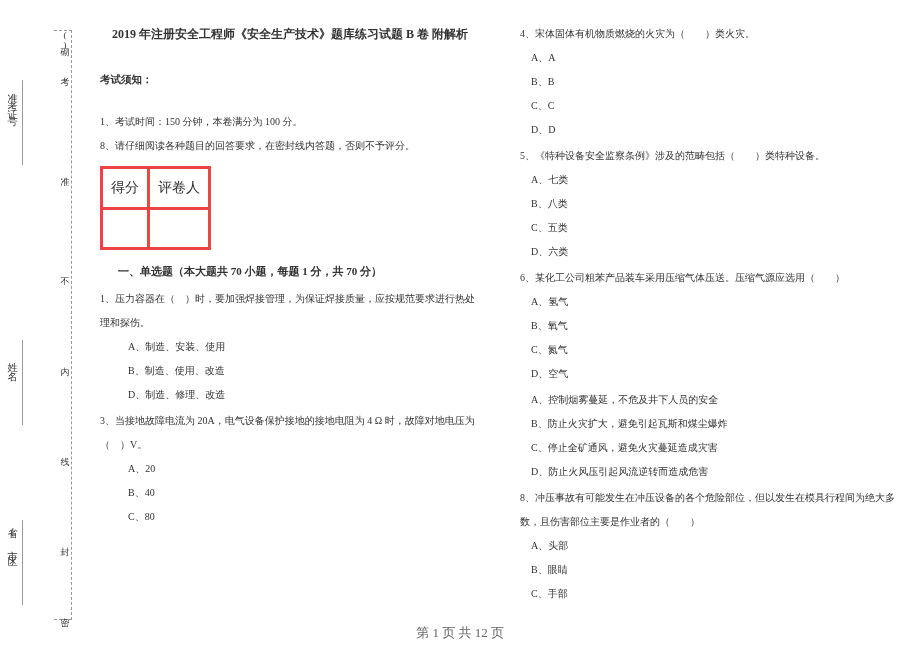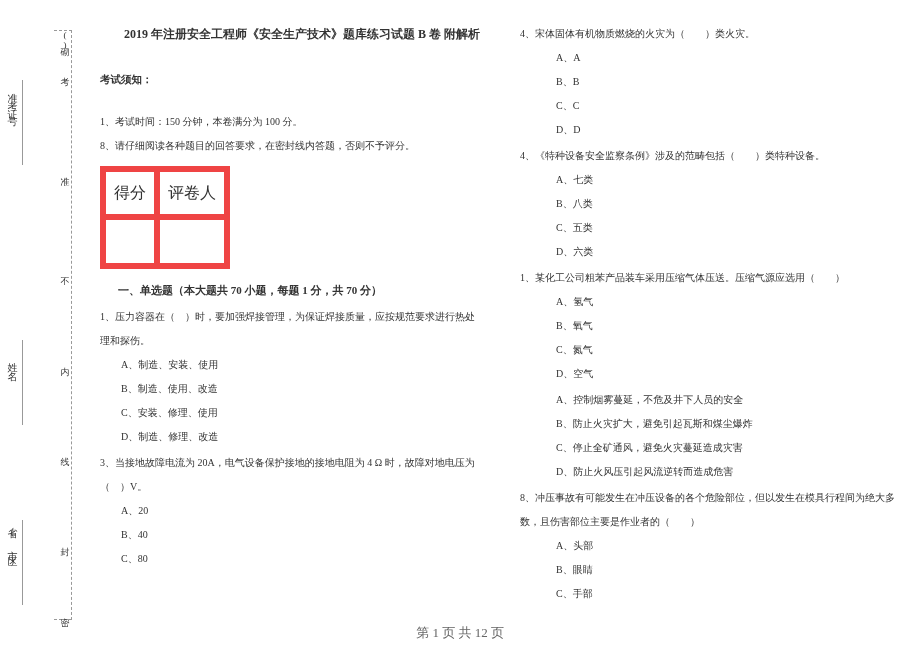--- a/index.html
+++ b/index.html
@@ -69,54 +69,54 @@
       display: flex;
       flex: 1;
     }
     .col {
       flex: 1;
       padding: 0 20px;
       line-height: 2.4;
       font-size: 10px;
     }
     .title {
-      text-align: right;
+      text-align: center;
       font-weight: bold;
       font-size: 12px;
       margin-bottom: 14px;
     }
     .subtitle {
       font-weight: bold;
       font-size: 10.5px;
       margin: 18px 0;
     }
     .notice-list .item {
       margin-left: 0;
     }
     .score-table {
       border-collapse: collapse;
       margin: 8px 0;
       display: inline-block;
       vertical-align: middle;
     }
     .score-table td {
-      border: 6px solid #ef4444;
+      border: 3px solid #ef4444;
       padding: 2px 8px;
-      font-size: 16px;
+      font-size: 14px;
     }
     .section-title {
       font-weight: bold;
       font-size: 11px;
       display: inline-block;
       vertical-align: middle;
       margin-left: 18px;
     }
     .q { margin-top: 2px; }
-    .opt { margin-left: 21px; }
-    .col-right .opt { margin-left: 36px; }
+    .opt { margin-left: 28px; }
+    .col-right .opt { margin-left: 11px; }
     .footer {
       text-align: center;
       font-size: 13px;
       color: #666;
       padding-top: 4px;
     }
   </style>
 </head>
 <body>
 
@@ -159,21 +159,20 @@
                 <td>&nbsp;</td>
               </tr>
         </tbody></table>
         <span class="section-title">一、单选题（本大题共 70 小题，每题 1 分，共 70 分）</span>
       </div>
 
       <div class="q">
         <div>1、压力容器在（　）时，要加强焊接管理，为保证焊接质量，应按规范要求进行热处理和探伤。</div>
         <div class="opt">A、制造、安装、使用</div>
         <div class="opt">B、制造、使用、改造</div>
-        <div class="opt">C、安装、修理、使用</div>
         <div class="opt">D、制造、修理、改造</div>
       </div>
 
 
       <div class="q">
         <div>3、当接地故障电流为 20A，电气设备保护接地的接地电阻为 4 Ω 时，故障对地电压为（　）V。</div>
         <div class="opt">A、20</div>
         <div class="opt">B、40</div>
         <div class="opt">C、80</div>
 
@@ -182,28 +181,28 @@
 
     <div class="col col-right">
       <div class="q">
         <div>4、宋体固体有机物质燃烧的火灾为（　　）类火灾。</div>
         <div class="opt">A、A</div>
         <div class="opt">B、B</div>
         <div class="opt">C、C</div>
         <div class="opt">D、D</div>
       </div>
       <div class="q">
-        <div>4、《特种设备安全监察条例》涉及的范畴包括（　　）类特种设备。</div>
+        <div>5、《特种设备安全监察条例》涉及的范畴包括（　　）类特种设备。</div>
         <div class="opt">A、七类</div>
         <div class="opt">B、八类</div>
         <div class="opt">C、五类</div>
         <div class="opt">D、六类</div>
       </div>
       <div class="q">
-        <div>1、某化工公司粗苯产品装车采用压缩气体压送。压缩气源应选用（　　）</div>
+        <div>6、某化工公司粗苯产品装车采用压缩气体压送。压缩气源应选用（　　）</div>
         <div class="opt">A、氢气</div>
         <div class="opt">B、氧气</div>
         <div class="opt">C、氮气</div>
         <div class="opt">D、空气</div>
       </div>
       <div class="q">
         <div class="opt">A、控制烟雾蔓延，不危及井下人员的安全</div>
         <div class="opt">B、防止火灾扩大，避免引起瓦斯和煤尘爆炸</div>
         <div class="opt">C、停止全矿通风，避免火灾蔓延造成灾害</div>
         <div class="opt">D、防止火风压引起风流逆转而造成危害</div>

